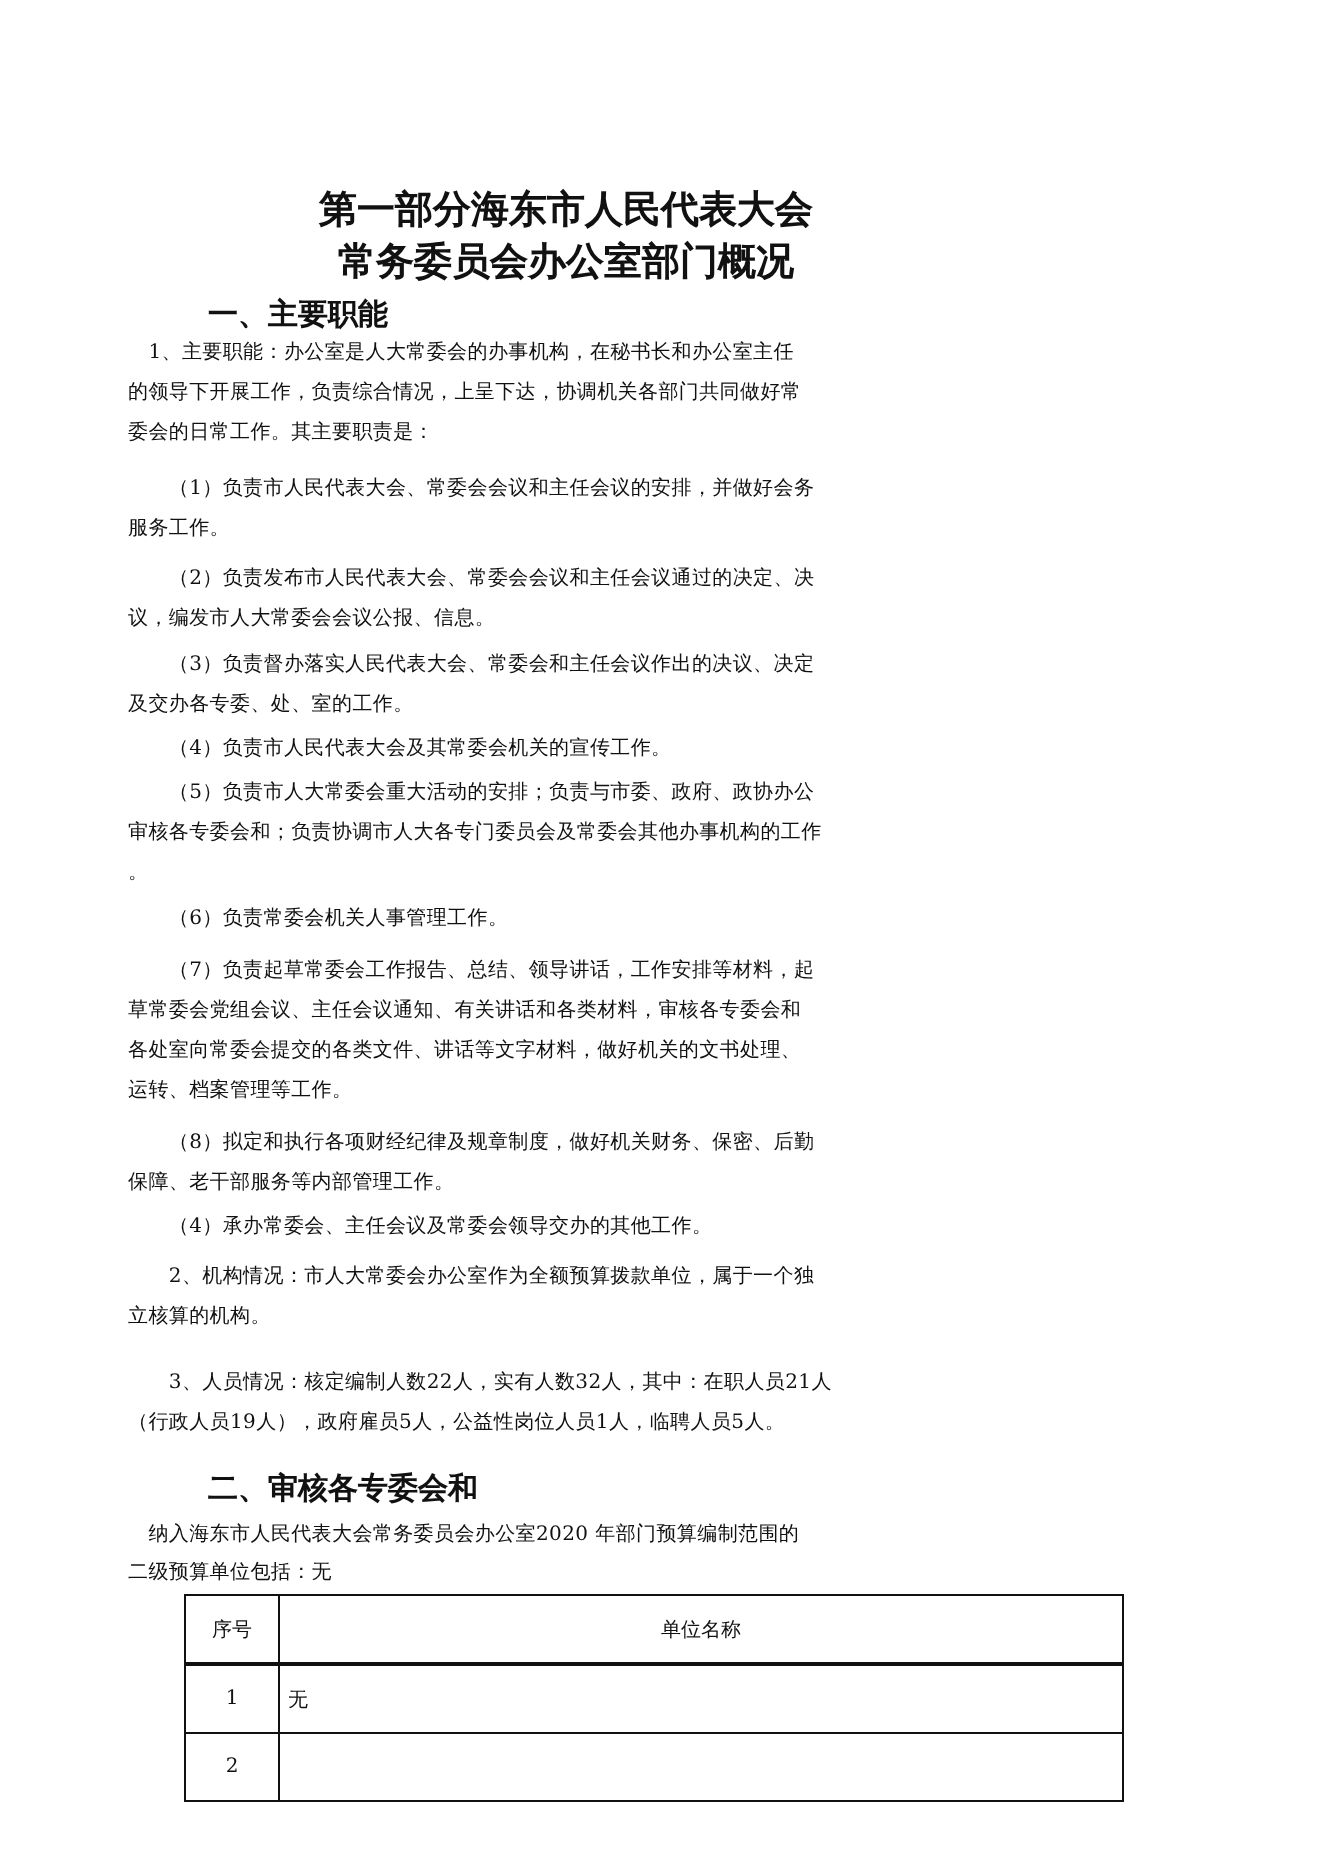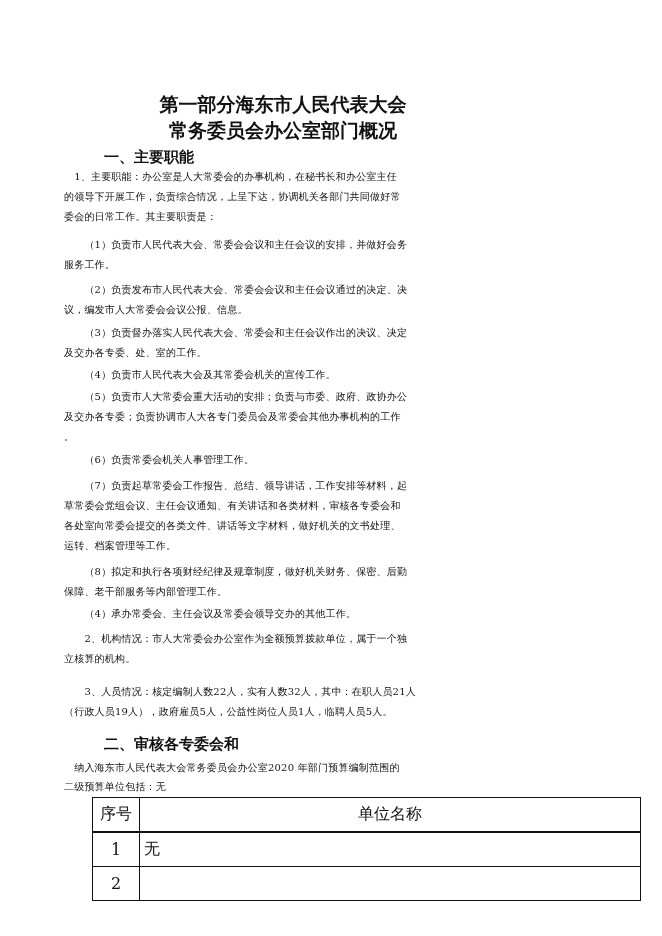--- a/index.html
+++ b/index.html
@@ -4,22 +4,22 @@
 <style>
   html, body { margin: 0; padding: 0; background: #ffffff; }
   body { width: 662px; height: 936px; position: relative; overflow: hidden;
          font-family: "DejaVu Serif", "Liberation Serif", serif; color: #111; }
   .title { position: absolute; left: 0; width: 566px; text-align: center;
            font-family: "DejaVu Sans", sans-serif; font-weight: bold; font-size: 19px; }
   .h2 { position: absolute; left: 104px; font-family: "DejaVu Sans", sans-serif;
         font-weight: bold; font-size: 15px; }
   .line { position: absolute; left: 64px; width: 540px; font-size: 10px;
           white-space: nowrap; line-height: 20px; letter-spacing: 0.2px; }
-  table { position: absolute; left: 92px; top: 797px; width: 549px;
-          border-collapse: collapse; font-size: 16px; }
+  table { position: absolute; left: 92px; top: 797px; width: 470px;
+          border-collapse: collapse; font-size: 10px; }
   td, th { border: 1px solid #111; height: 33px; padding: 0 4px; font-weight: normal; }
   th { border-bottom: 2px solid #111; }
   .c1 { width: 38px; text-align: center; }
   .c2 { text-align: left; margin-left: 40px; }
   th.c2 { text-align: center; }
 </style>
 </head>
 <body>
 
 <div>
@@ -32,21 +32,21 @@
   <div class="line" style="top:187px">的领导下开展工作，负责综合情况，上呈下达，协调机关各部门共同做好常</div>
   <div class="line" style="top:207px">委会的日常工作。其主要职责是：</div>
   <div class="line" style="top:235px">　　（1）负责市人民代表大会、常委会会议和主任会议的安排，并做好会务</div>
   <div class="line" style="top:255px">服务工作。</div>
   <div class="line" style="top:280px">　　（2）负责发布市人民代表大会、常委会会议和主任会议通过的决定、决</div>
   <div class="line" style="top:300px">议，编发市人大常委会会议公报、信息。</div>
   <div class="line" style="top:323px">　　（3）负责督办落实人民代表大会、常委会和主任会议作出的决议、决定</div>
   <div class="line" style="top:343px">及交办各专委、处、室的工作。</div>
   <div class="line" style="top:365px">　　（4）负责市人民代表大会及其常委会机关的宣传工作。</div>
   <div class="line" style="top:387px">　　（5）负责市人大常委会重大活动的安排；负责与市委、政府、政协办公</div>
-  <div class="line" style="top:407px">及交办各专委；负责协调市人大各专门委员会及常委会其他办事机构的工作</div>
+  <div class="line" style="top:407px">审核各专委会和；负责协调市人大各专门委员会及常委会其他办事机构的工作</div>
   <div class="line" style="top:427px">。</div>
   <div class="line" style="top:450px">　　（6）负责常委会机关人事管理工作。</div>
   <div class="line" style="top:476px">　　（7）负责起草常委会工作报告、总结、领导讲话，工作安排等材料，起</div>
   <div class="line" style="top:496px">草常委会党组会议、主任会议通知、有关讲话和各类材料，审核各专委会和</div>
   <div class="line" style="top:516px">各处室向常委会提交的各类文件、讲话等文字材料，做好机关的文书处理、</div>
   <div class="line" style="top:536px">运转、档案管理等工作。</div>
   <div class="line" style="top:562px">　　（8）拟定和执行各项财经纪律及规章制度，做好机关财务、保密、后勤</div>
   <div class="line" style="top:582px">保障、老干部服务等内部管理工作。</div>
   <div class="line" style="top:604px">　　（4）承办常委会、主任会议及常委会领导交办的其他工作。</div>
   <div class="line" style="top:629px">　　2、机构情况：市人大常委会办公室作为全额预算拨款单位，属于一个独</div>

